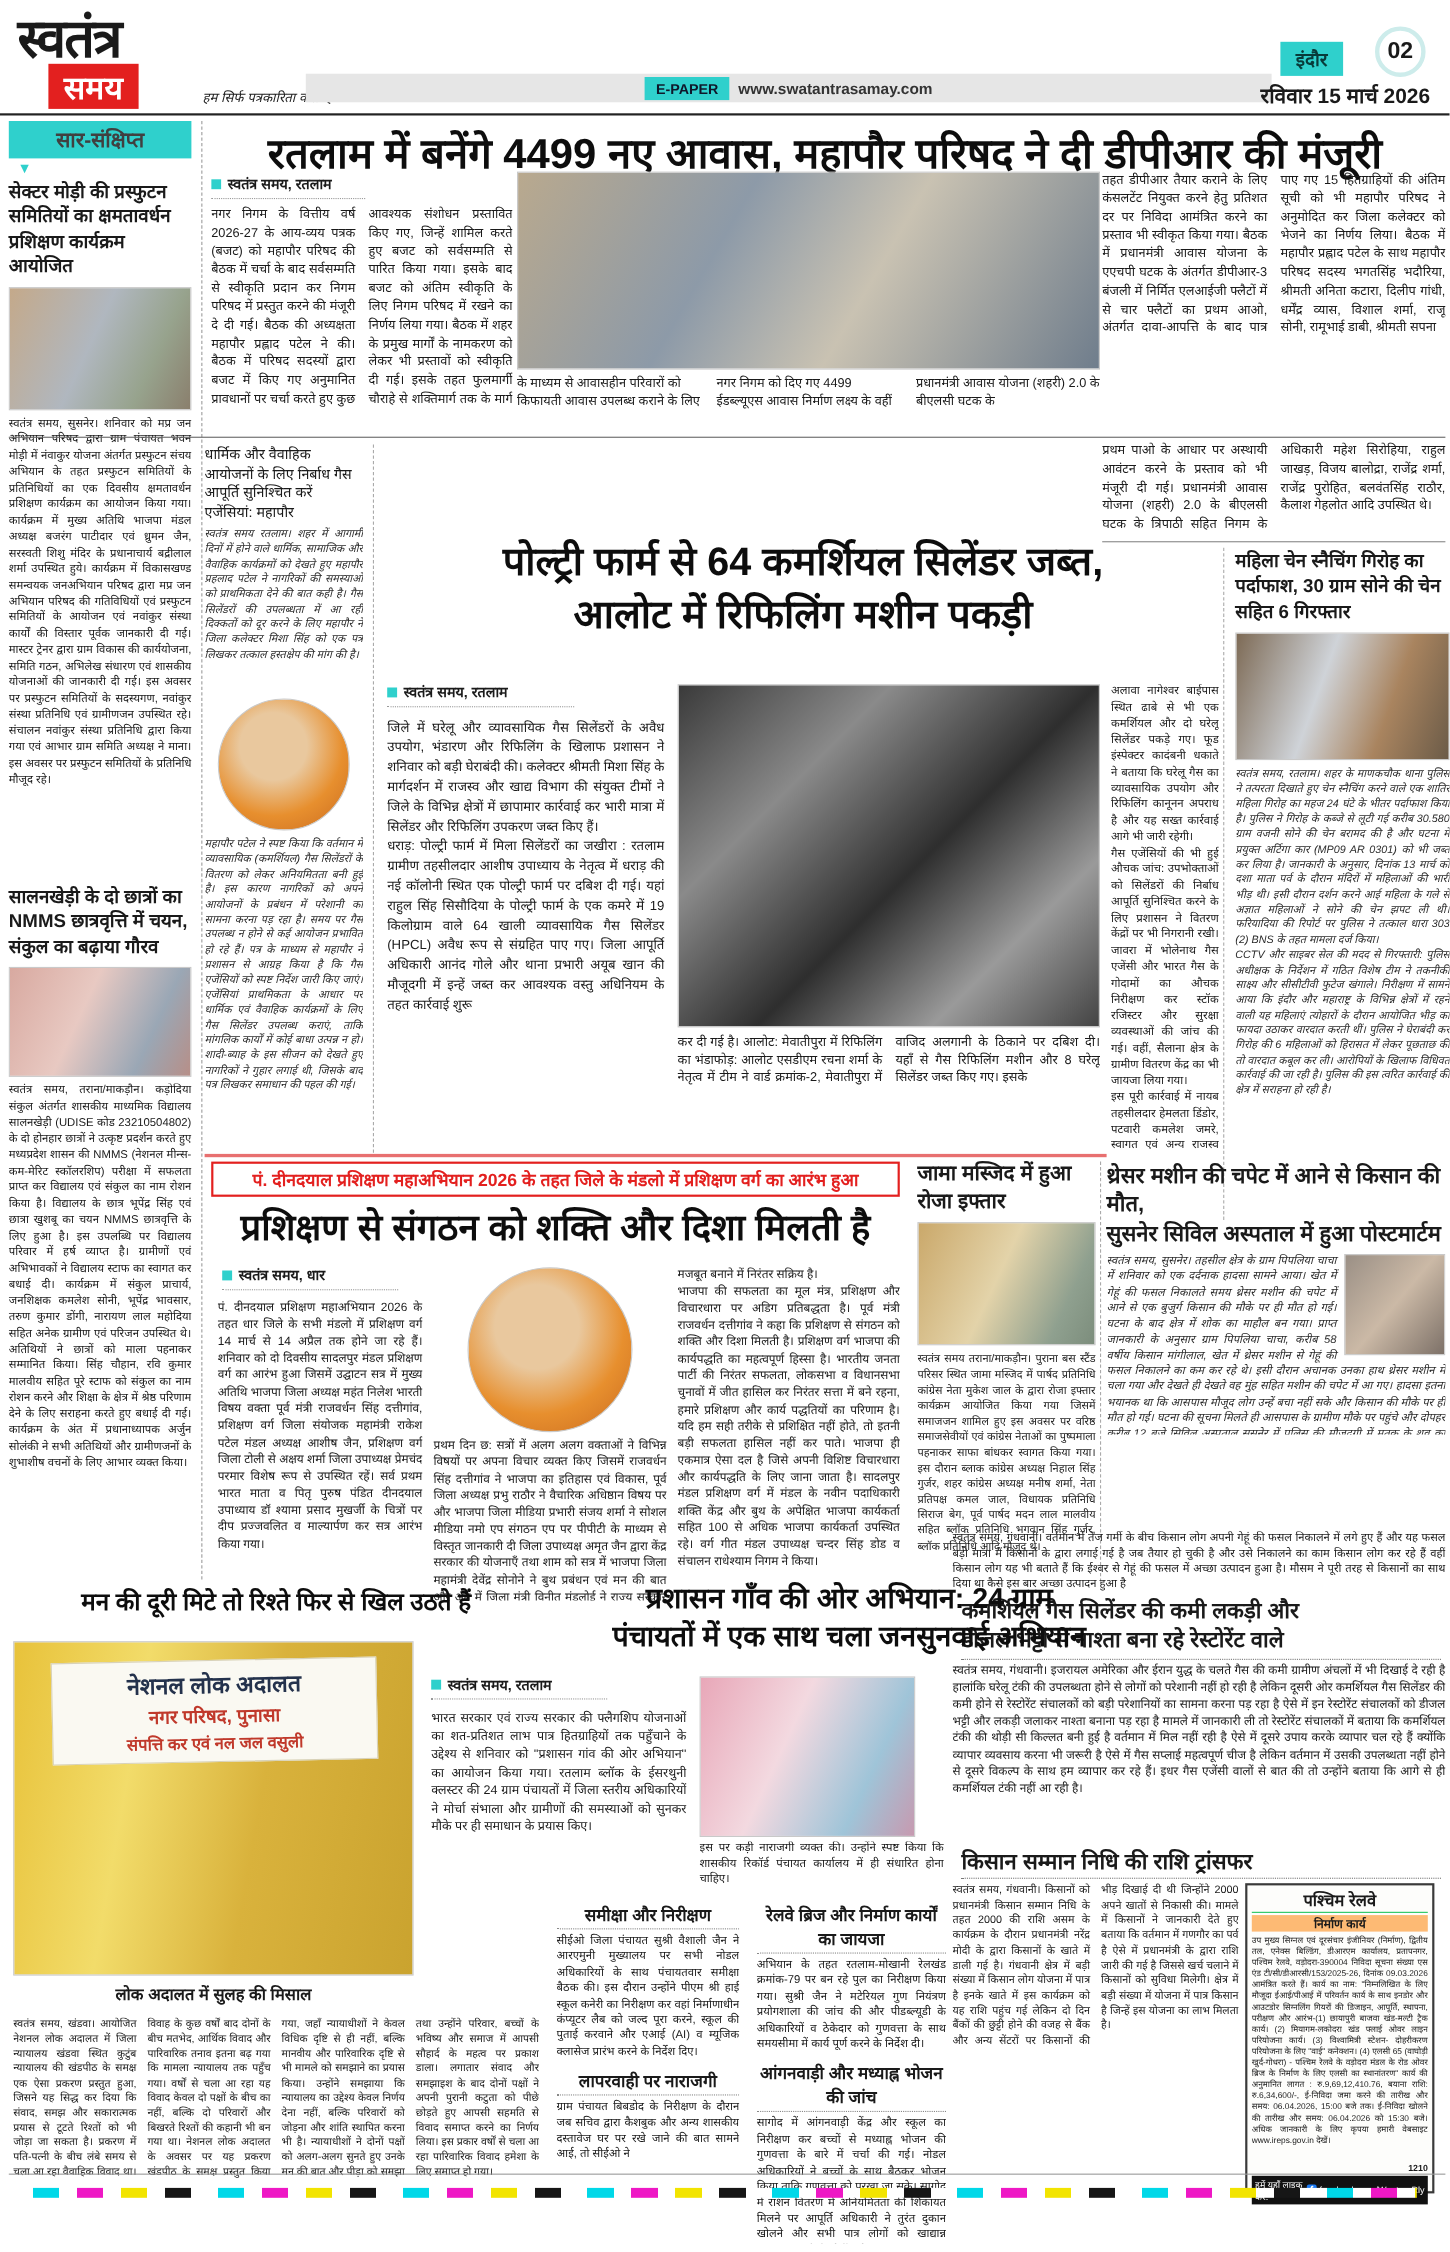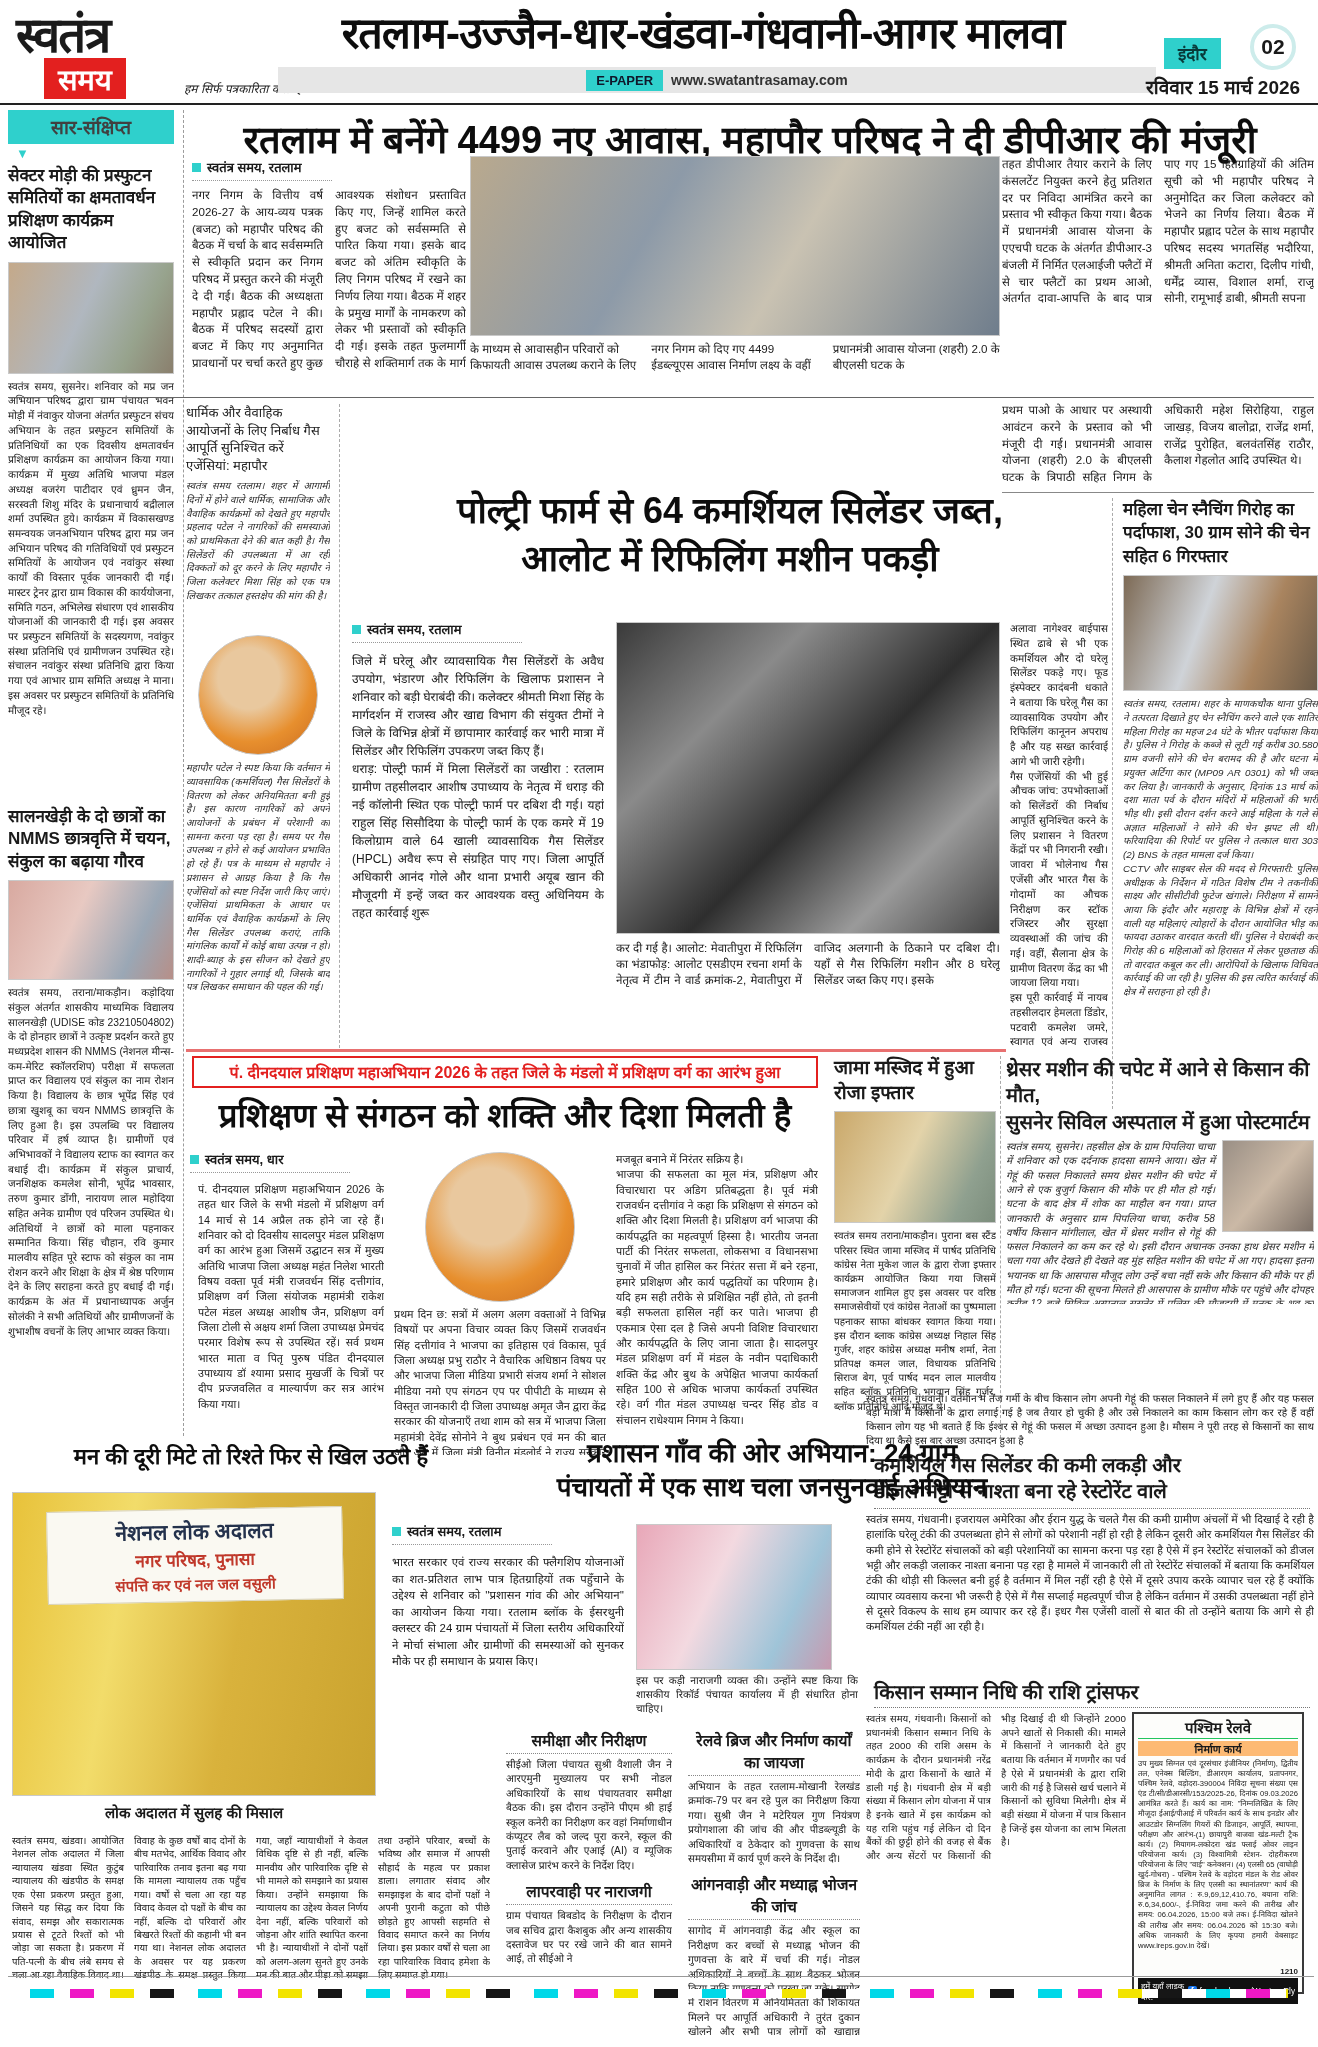--- a/index.html
+++ b/index.html
@@ -72,21 +72,21 @@
   .chain { left:1112px; top:498px; width:206px; border-left:1px dashed #aaa; padding-left:10px; }
   .chain-t { font-size:17px; font-weight:800; line-height:1.38; }
   .chain-photo { height:116px; margin:7px 0 6px; }
   .chain-b { font-size:9.8px; line-height:1.4; height:412px; }
 
   .redline { left:186px; top:1049px; width:820px; height:3px; background:#e87070; }
 
   
   .tr-band { left:192px; top:1056px; width:626px; border:2px solid #e3201f; color:#e3201f; font-weight:800; font-size:16px; text-align:center; padding:3px 0; }
   .tr-h { left:192px; top:1092px; width:626px; font-size:33px; }
-  .tr-by { left:190px; top:1150px; width:160px; }
+  .tr-by { left:202px; top:1150px; width:160px; }
   .tr-c { font-size:10.8px; line-height:1.42; }
   .tr-c1 { left:198px; top:1182px; width:186px; height:276px; }
   .tr-mid { left:394px; top:1152px; width:212px; }
   .tr-circle { width:150px; height:150px; border-radius:50%; margin:0 auto 5px; border:1px solid #c9c9c9; }
   .tr-midb { height:148px; overflow:hidden; }
   .tr-c3 { left:616px; top:1152px; width:202px; height:306px; }
 
   
   .ift { left:834px; top:1056px; width:162px; }
   .ift-t { font-size:19px; font-weight:800; line-height:1.3; }
@@ -159,21 +159,20 @@
 </style>
 </head>
 <body>
 
 <div id="page" style="--accent:#2fd0cc;">
 
   <div class="abs mast-rule"></div>
   <div class="abs logo1">स्वतंत्र</div>
   <div class="abs logo2">समय</div>
   <div class="abs tagline">हम सिर्फ पत्रकारिता करते हैं</div>
-  <div class="abs region hd center">रतलाम-उज्जैन-धार-खंडवा-गंधवानी-आगर मालवा</div>
   <div class="abs graybar">
     <span class="epaper">E-PAPER</span>
     <span class="website">www.swatantrasamay.com</span>
   </div>
   <div class="abs edchip">इंदौर</div>
   <div class="abs pgcircle">02</div>
   <div class="abs dateline">रविवार 15 मार्च 2026</div>
 
   <div class="abs sb">
     <div class="sb-head">सार-संक्षिप्त</div>

